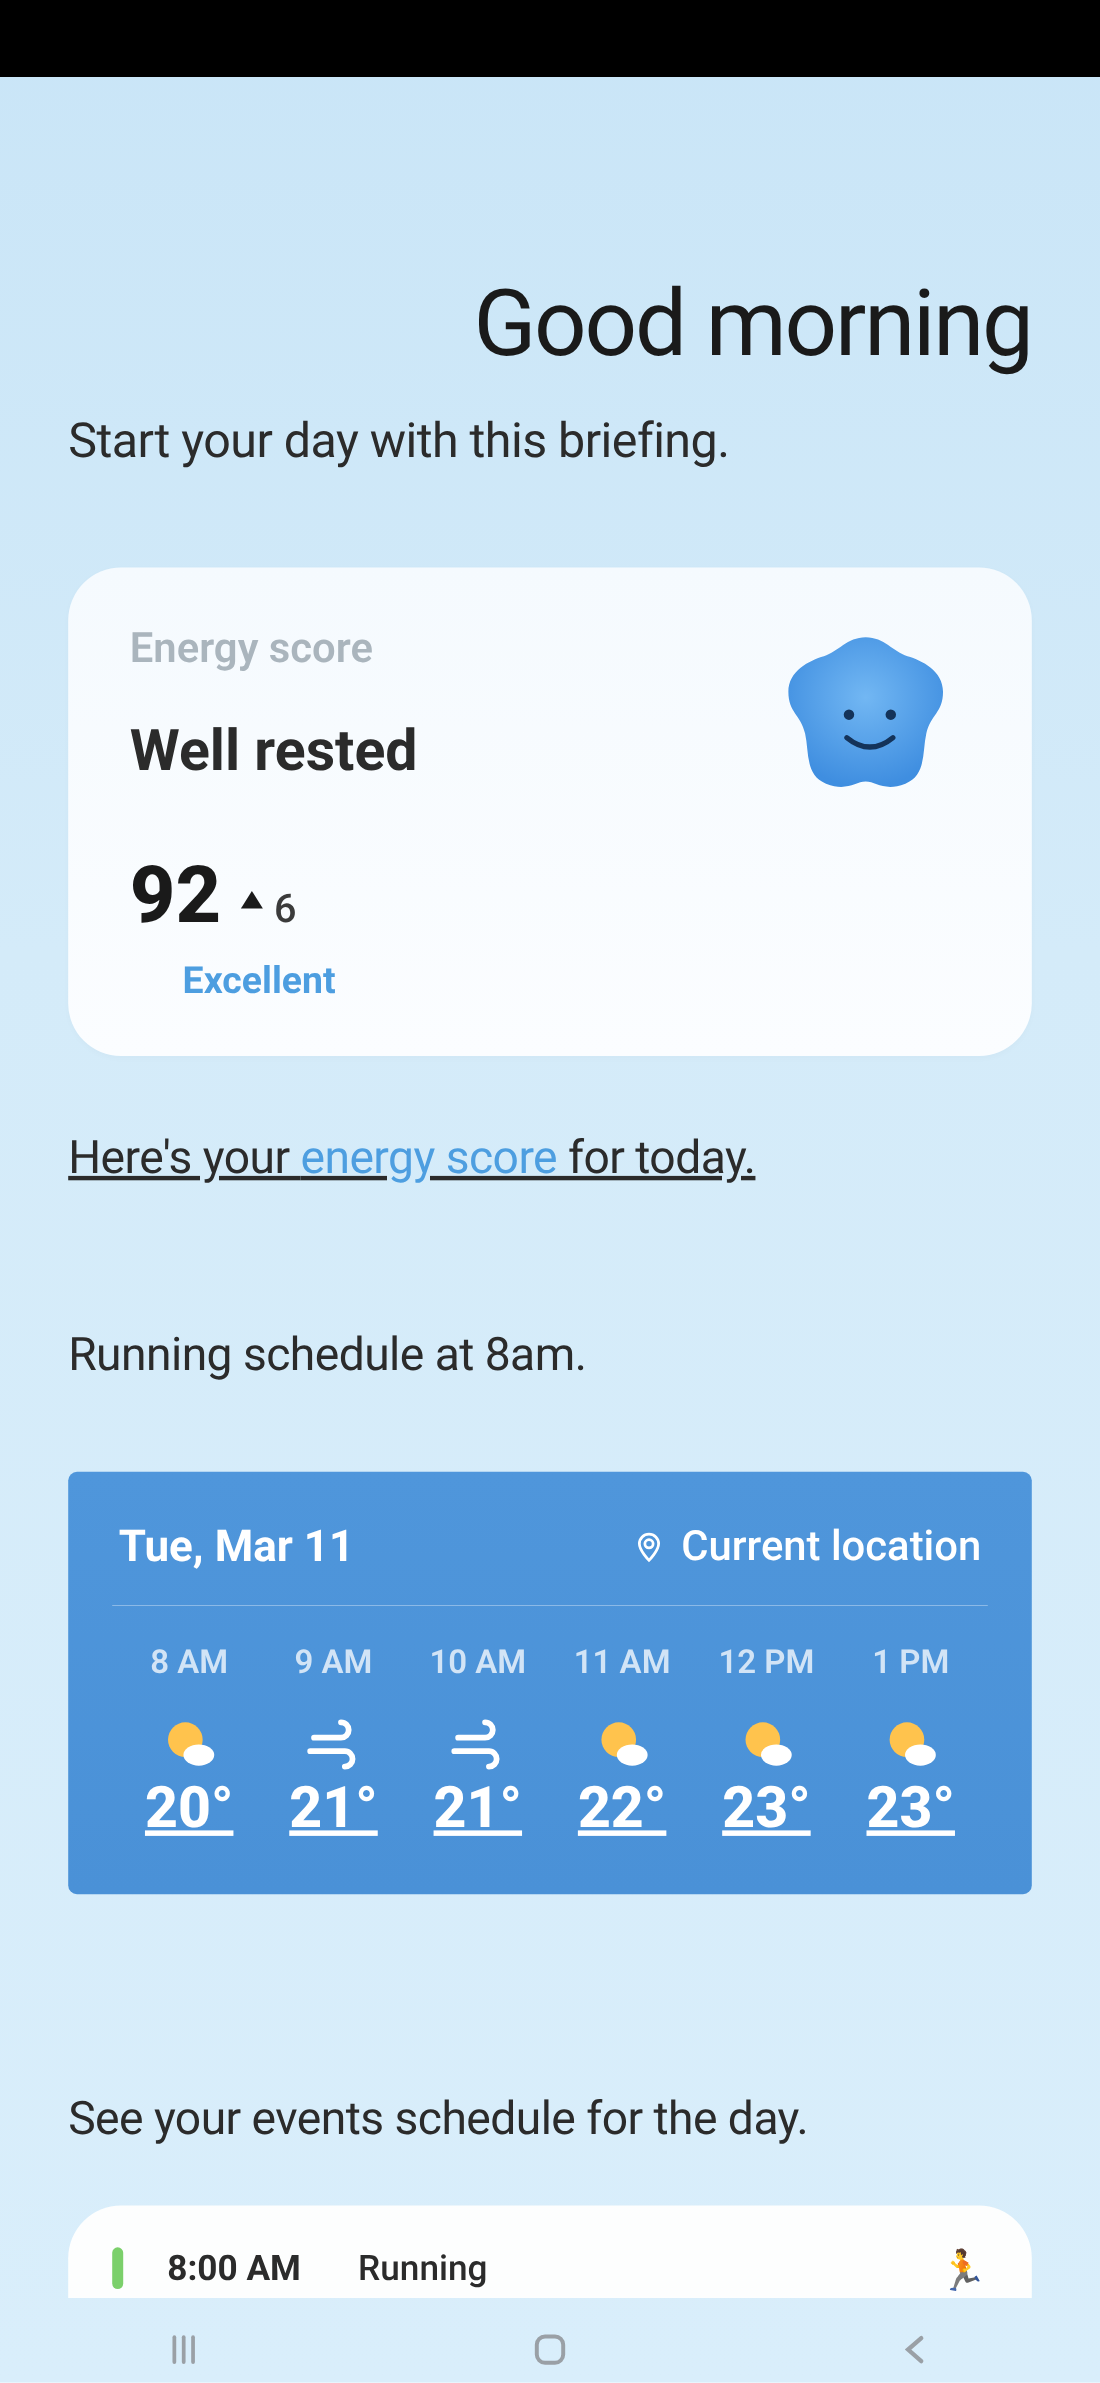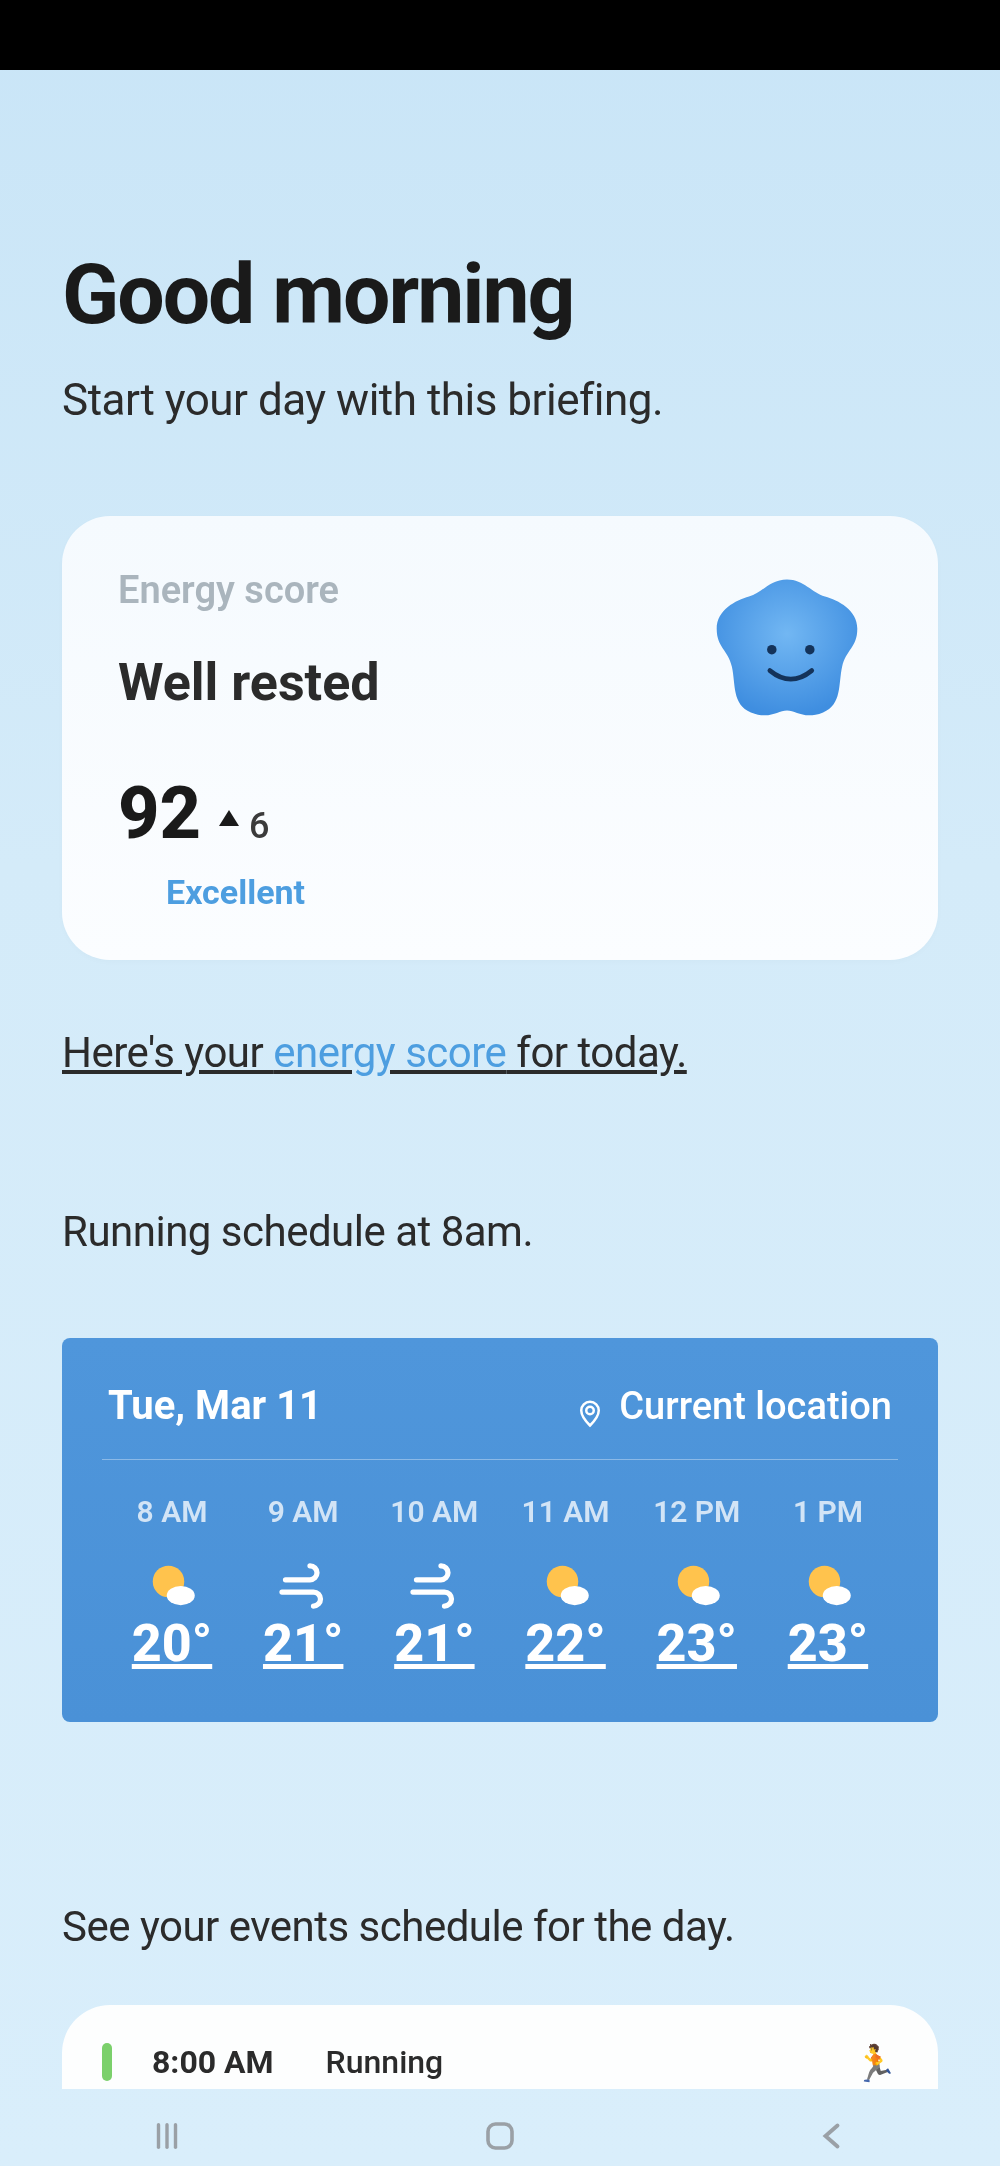--- a/index.html
+++ b/index.html
@@ -4,21 +4,21 @@
 <style>
   * { box-sizing: border-box; margin: 0; padding: 0; }
   html, body { width: 1000px; height: 2166px; font-family: -apple-system, BlinkMacSystemFont, "Segoe UI", Roboto, Helvetica, Arial, sans-serif; }
   body { background: linear-gradient(180deg, #c9e5f7 0%, #d4ebf9 40%, #d9eefb 100%); }
 
   .statusbar { width: 100%; height: 70px; background: #000; }
 
   .content { padding: 0 62px; }
 
   .greeting { padding-top: 175px; }
-  .greeting-title { font-size: 84px; font-weight: 700; color: #1a1a1a; letter-spacing: -2px; }
+  .greeting-title { font-size: 84px; font-weight: 400; color: #1a1a1a; letter-spacing: -2px; text-align: right; }
   .greeting-sub { font-size: 44px; font-weight: 400; color: #2b2b2b; margin-top: 30px; letter-spacing: -0.5px; }
 
   .energy-card {
     margin-top: 90px;
     background: linear-gradient(180deg, #f5fafe 0%, #fbfdff 100%);
     border-radius: 48px;
     padding: 52px 56px 48px 56px;
     position: relative;
     box-shadow: 0 2px 6px rgba(0,0,0,0.02);
   }
@@ -43,21 +43,21 @@
 
   .weather-card {
     margin-top: 82px;
     background: linear-gradient(180deg, #4f96db 0%, #4a91d7 100%);
     border-radius: 8px;
     padding: 44px 40px 48px 40px;
     color: #fff;
   }
   .weather-head { display: flex; justify-content: space-between; align-items: center; padding: 0 6px 30px 6px; border-bottom: 1px solid rgba(255,255,255,0.35); }
   .weather-date { font-size: 40px; font-weight: 700; }
-  .weather-loc-wrap { display: flex; align-items: flex-end; gap: 14px; }
+  .weather-loc-wrap { display: flex; align-items: center; gap: 14px; }
   .weather-loc { font-size: 38px; font-weight: 500; }
   .loc-icon { width: 30px; height: 30px; }
 
   .hours-row { display: flex; justify-content: space-between; margin-top: 34px; padding: 0 6px; align-items: center; }
   .hour-col { display: flex; flex-direction: column; align-items: center; width: 128px; }
   .hour-label { font-size: 30px; font-weight: 600; color: rgba(255,255,255,0.75); }
   .hour-icon { margin-top: 28px; height: 56px; width: 56px; display:flex; align-items:center; justify-content:center; }
   .hour-temp { font-size: 52px; font-weight: 800; text-decoration: underline; }
 
   .events-line { font-size: 42px; color: #2b2b2b; margin-top: 180px; letter-spacing: -0.5px; }

